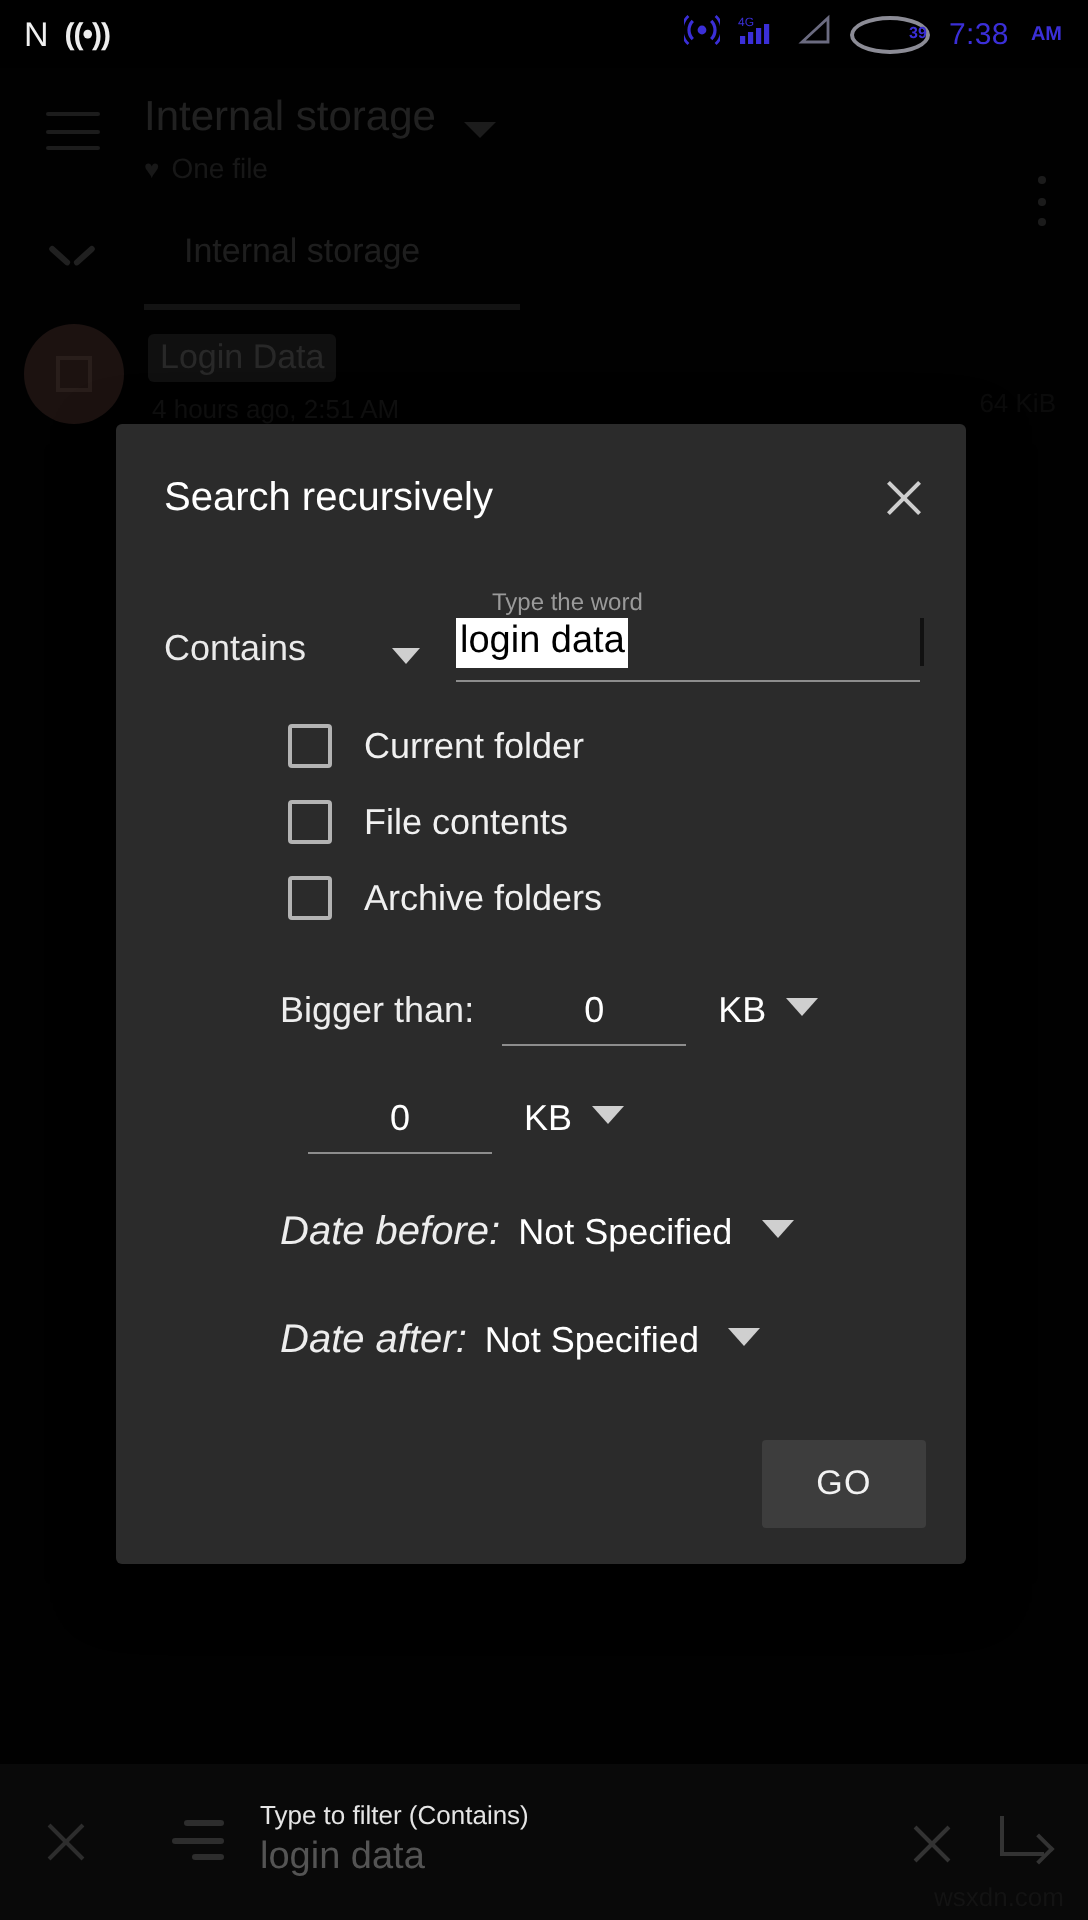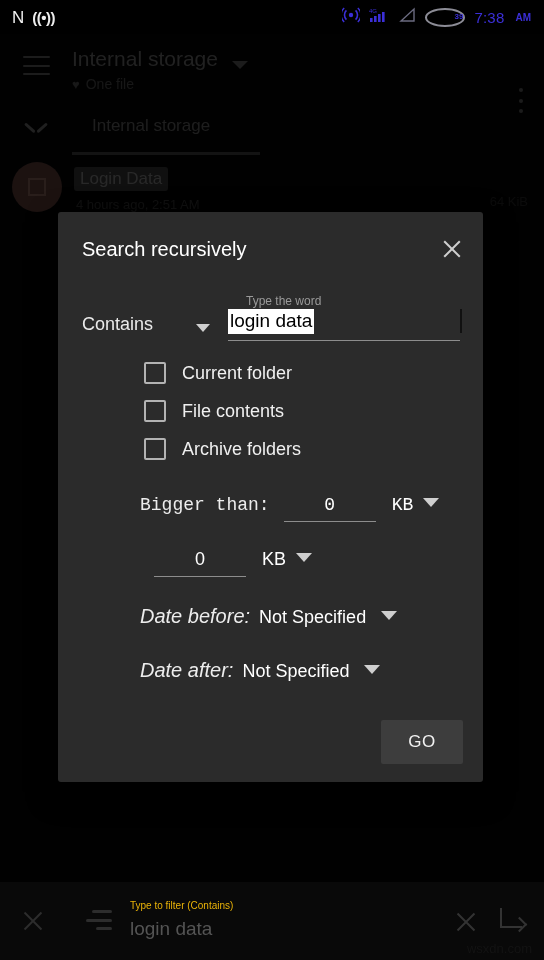--- a/index.html
+++ b/index.html
@@ -130,21 +130,21 @@
   .bottombar { position:absolute; left:0; bottom:0; width:544px; height:78px; background:#090909; }
   .bb-x { position:absolute; left:20px; top:26px; width:26px; height:26px; }
   .bb-x:before, .bb-x:after { content:""; position:absolute; left:1px; top:12px;
      width:24px; height:2px; background:#2d2d2d; }
   .bb-x:before { transform:rotate(45deg); } .bb-x:after { transform:rotate(-45deg); }
   .bb-filter { position:absolute; left:86px; top:28px; width:26px; height:20px;
      display:flex; flex-direction:column; justify-content:space-between; align-items:flex-end;}
   .bb-filter i { display:block; height:3px; background:#2d2d2d; border-radius:2px; }
   .bb-filter i:nth-child(1){ width:20px; } .bb-filter i:nth-child(2){ width:26px; }
   .bb-filter i:nth-child(3){ width:16px; }
-  .bb-hint { position:absolute; left:130px; top:18px; font-size:10px; color:#eab308; }
+  .bb-hint { position:absolute; left:130px; top:18px; font-size:13px; color:#e5e5e5; }
   .bb-value { position:absolute; left:130px; top:36px; font-size:19px; color:#545454; }
   .bb-clear { position:absolute; right:66px; top:28px; width:24px; height:24px; }
   .bb-clear:before, .bb-clear:after { content:""; position:absolute; left:0; top:11px;
      width:24px; height:2px; background:#333; }
   .bb-clear:before { transform:rotate(45deg); } .bb-clear:after { transform:rotate(-45deg); }
   .bb-enter { position:absolute; right:18px; top:26px; width:28px; height:28px; }
   .bb-enter:before { content:""; position:absolute; left:2px; top:0; width:2px; height:20px; background:#333; }
   .bb-enter:after  { content:""; position:absolute; left:2px; top:18px; width:22px; height:2px; background:#333; }
   .bb-arrowhead { position:absolute; right:1px; top:11px; width:11px; height:11px;
      border-top:2px solid #333; border-right:2px solid #333; transform:rotate(45deg); }
@@ -248,21 +248,21 @@
     </div>
     <div class="cbrow" style="top:188px;">
       <span class="cbbox"></span>
       <span class="cblabel">File contents</span>
     </div>
     <div class="cbrow" style="top:226px;">
       <span class="cbbox"></span>
       <span class="cblabel">Archive folders</span>
     </div>
 
-    <div class="sizerow" style="top:283px;font-family:Liberation Mono, monospace;">
+    <div class="sizerow" style="top:283px;">
       <span class="sz-label">Bigger than:</span>
       <span class="sz-field">
         <span class="sz-val">0</span>
         <span class="sz-ul"></span>
       </span>
       <span class="sz-unit">KB</span>
       <span class="sz-caret"></span>
     </div>
 
     <div class="sizerow" style="top:337px;">

